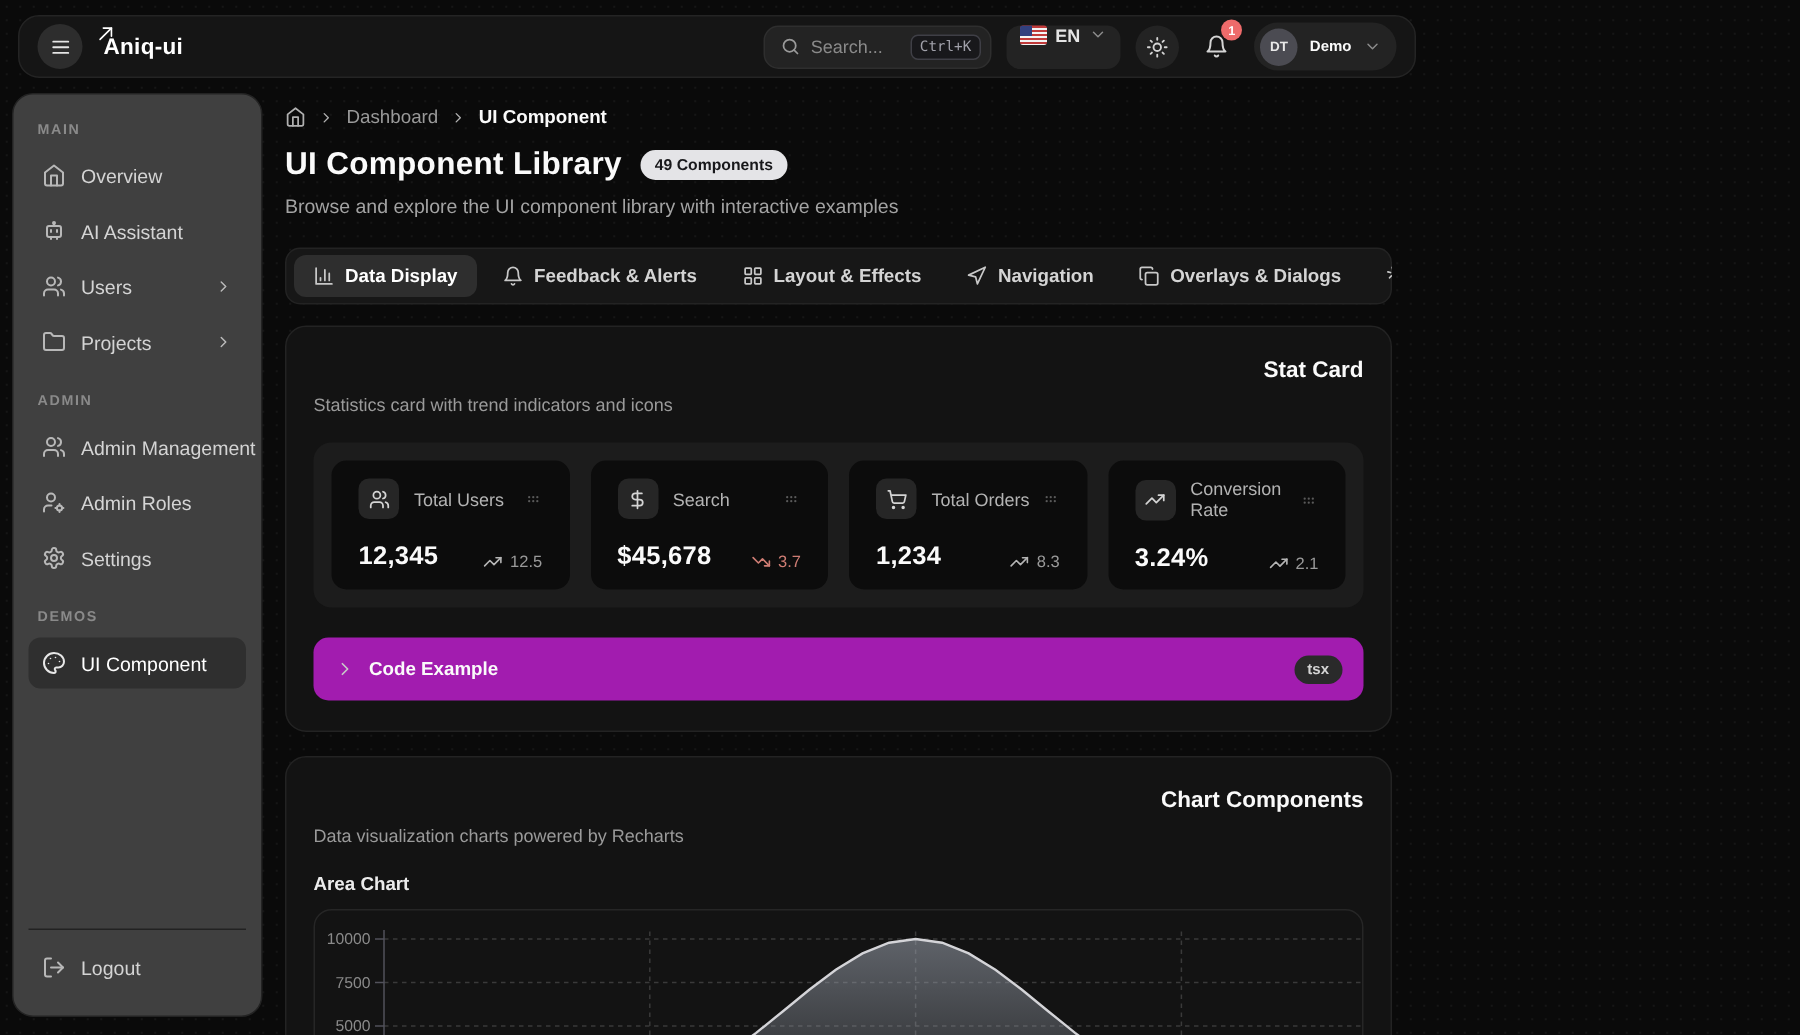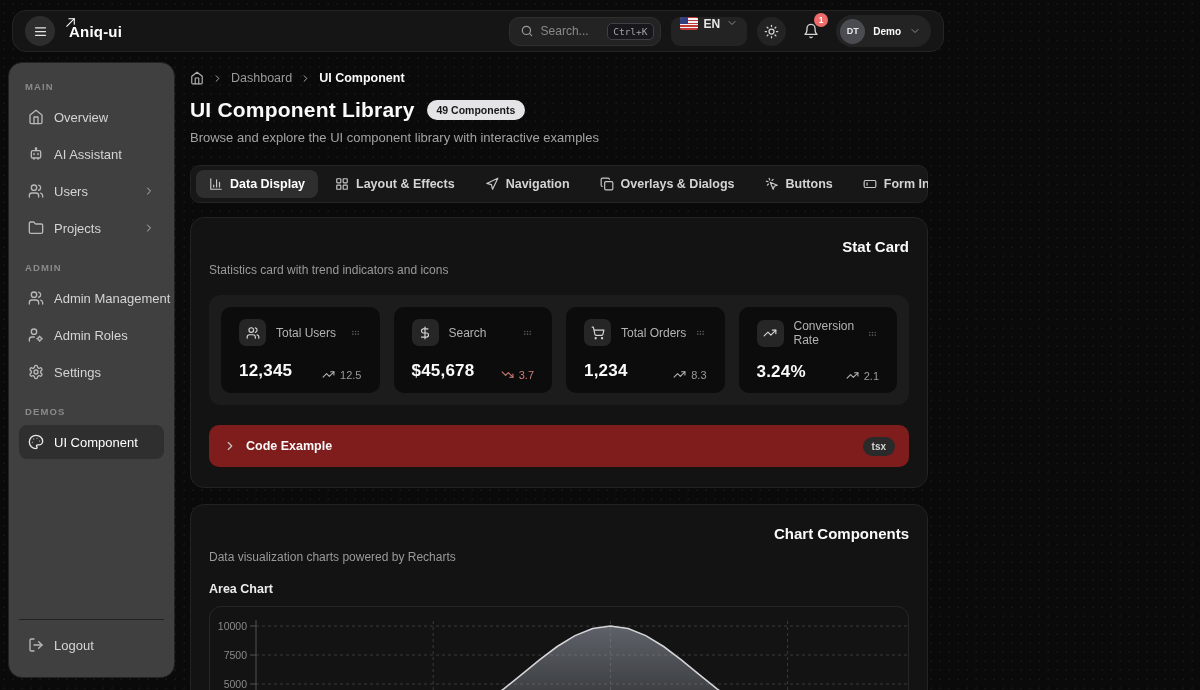--- a/index.html
+++ b/index.html
@@ -110,21 +110,21 @@
   .stat-ic .icn{ width:14px; height:14px; }
   .stat-label { font-size:12px; color:#b3b3b3; margin-left:10px; flex:1; }
   .grip { width:13px; height:13px; color:#5a5a5a; cursor:grab; }
   .stat-bottom { display:flex; align-items:flex-end; justify-content:space-between; margin-top:15px; }
   .stat-value { font-size:17px; font-weight:800; letter-spacing:.2px; }
   .stat-trend { display:flex; align-items:center; gap:5px; font-size:11px; color:#9a9a9a; }
   .stat-trend .icn { color:#b5b5b5; }
   .stat-trend.trend-down { color:#cf7d74; }
   .stat-trend.trend-down .icn { color:#cf7d74; }
 
-  .code-row { display:flex; align-items:center; gap:9px; background:#7f1d1d; border-radius:10px;
+  .code-row { display:flex; align-items:center; gap:9px; background:#a21caf; border-radius:10px;
     padding:0 14px; height:42px; margin-top:20px; cursor:pointer; }
   .code-row .icn { color:#c8c8c8; }
   .code-label { font-size:12.5px; font-weight:700; flex:1; }
   .tsx-badge { background:#2a2a2a; color:#d4d4d4; font-size:10px; font-weight:600;
     border-radius:999px; padding:4px 9px; }
 
   .chart-label { font-size:12.5px; font-weight:700; margin-top:18px; color:#ececec; }
   .chart-card { border:1px solid #262626; border-radius:12px; margin-top:10px; height:200px; overflow:hidden; }
 </style>
 </head>
@@ -347,20 +347,29 @@
 
     <div class="tabs">
       <div class="tab active">
         <span class="icn s14">
             <svg viewBox="0 0 24 24" fill="none" stroke="currentColor" stroke-width="2" stroke-linecap="round" stroke-linejoin="round">
               <path d="M3 3v18h18"></path>
               <path d="M18 17V9M13 17V5M8 17v-3"></path>
             </svg>
           </span>
         <span>Data Display</span>
+      </div>
+      <div class="tab">
+        <span class="icn s14">
+            <svg viewBox="0 0 24 24" fill="none" stroke="currentColor" stroke-width="2" stroke-linecap="round" stroke-linejoin="round">
+              <path d="M6 8a6 6 0 0 1 12 0c0 7 3 9 3 9H3s3-2 3-9"></path>
+              <path d="M10.3 21a1.94 1.94 0 0 0 3.4 0"></path>
+            </svg>
+          </span>
+        <span>Feedback &amp; Alerts</span>
       </div>
       <div class="tab">
         <span class="icn s14">
             <svg viewBox="0 0 24 24" fill="none" stroke="currentColor" stroke-width="2" stroke-linecap="round" stroke-linejoin="round">
               <rect width="7" height="7" x="3" y="3" rx="1"></rect>
               <rect width="7" height="7" x="14" y="3" rx="1"></rect>
               <rect width="7" height="7" x="14" y="14" rx="1"></rect>
               <rect width="7" height="7" x="3" y="14" rx="1"></rect>
             </svg>
           </span>

